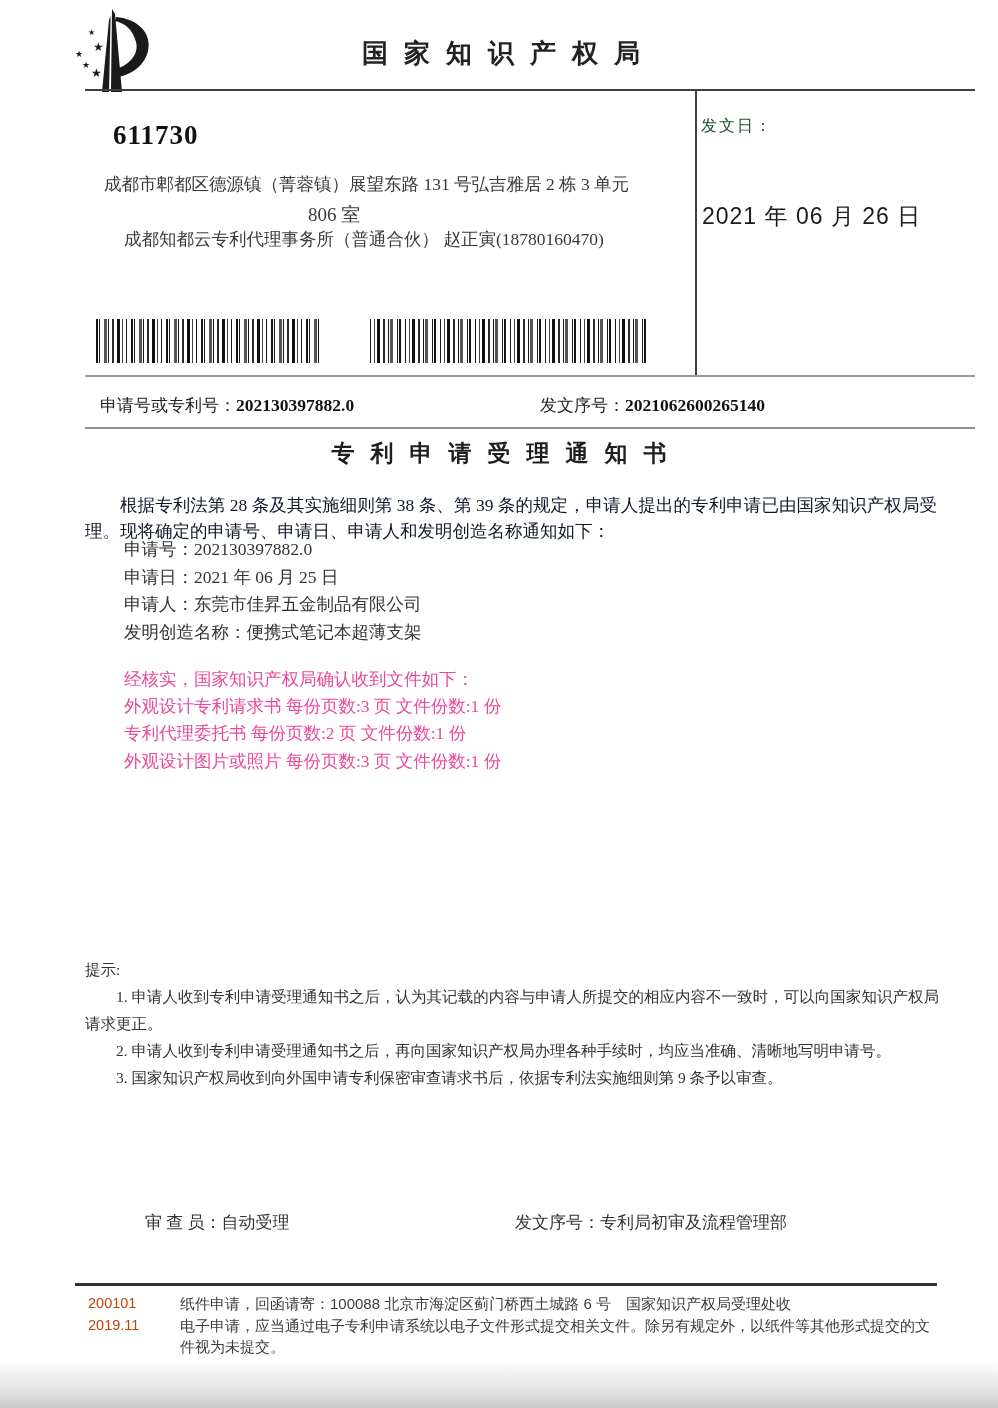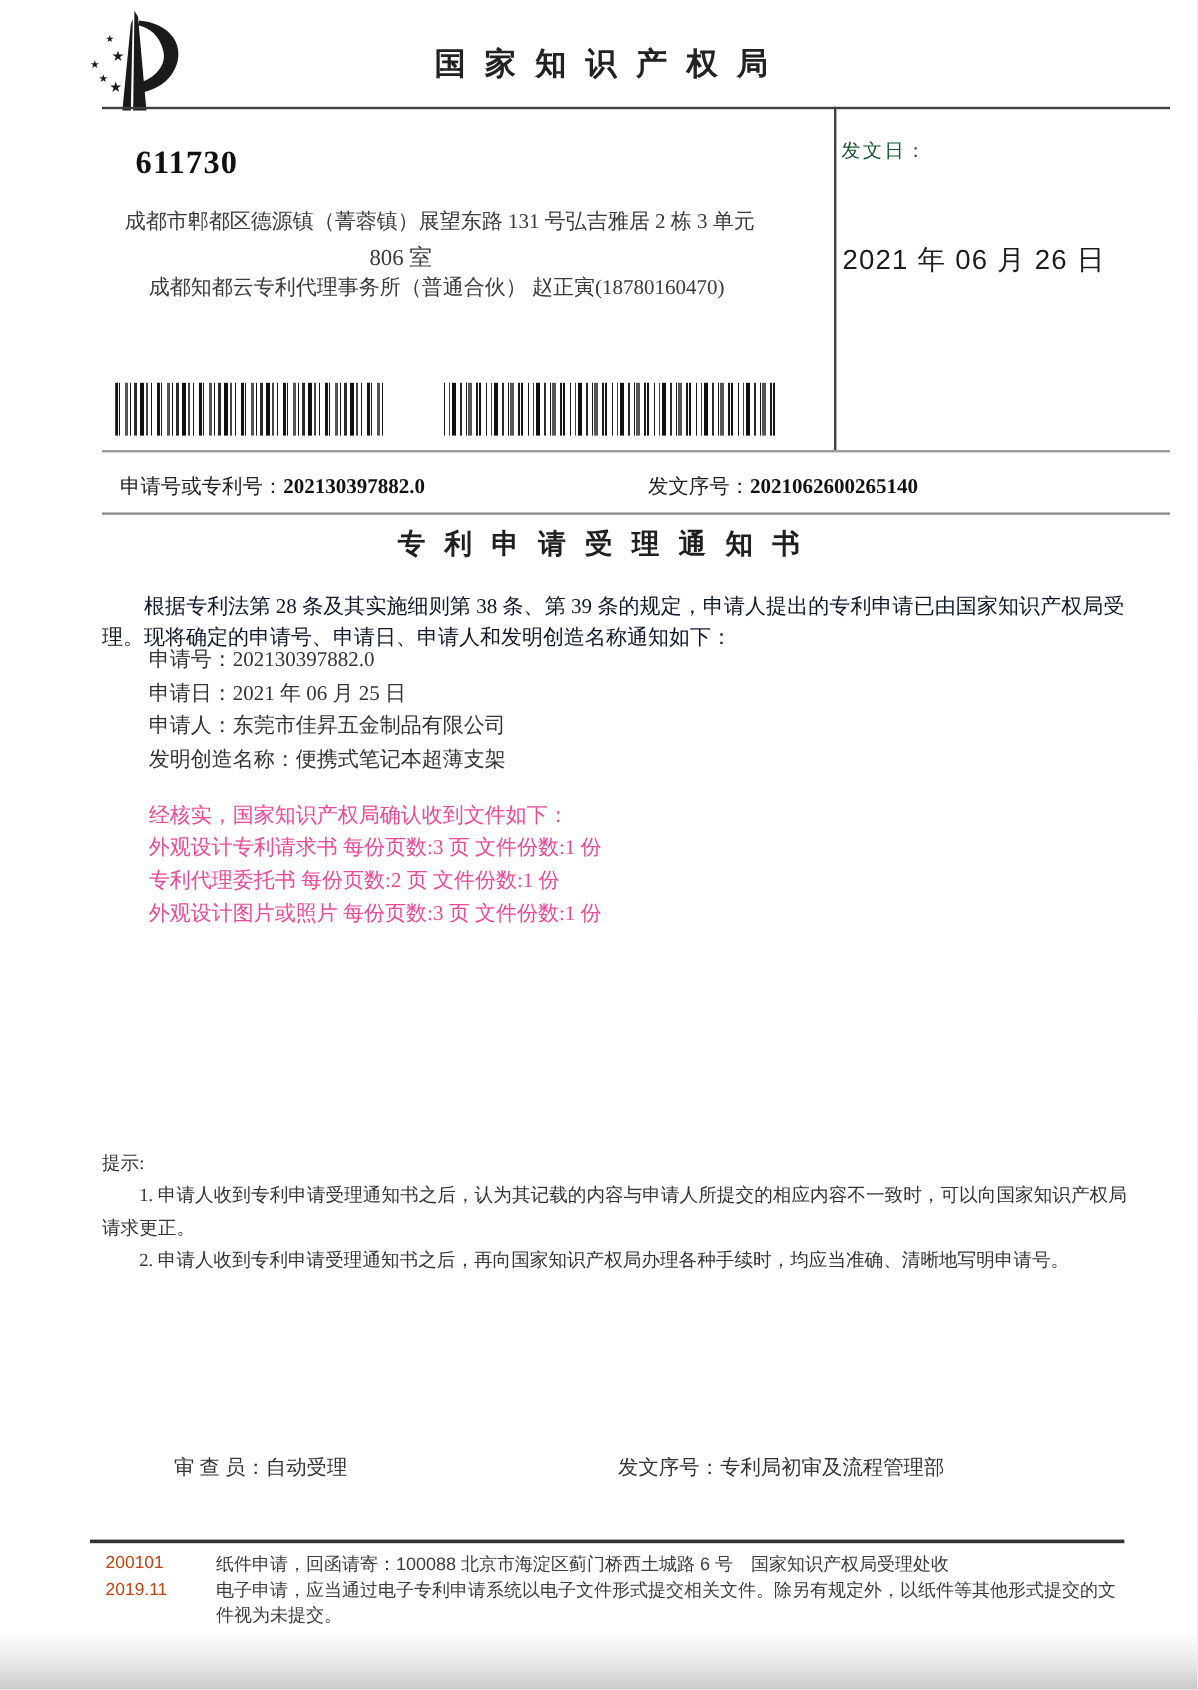--- a/index.html
+++ b/index.html
@@ -150,20 +150,21 @@
     <div>经核实，国家知识产权局确认收到文件如下：</div>
     <div>外观设计专利请求书 每份页数:3 页  文件份数:1 份</div>
     <div>专利代理委托书 每份页数:2 页  文件份数:1 份</div>
     <div>外观设计图片或照片 每份页数:3 页  文件份数:1 份</div>
   </div>
 
   <div class="abs notes">
     <p class="notes-label">提示:</p>
     <p>1. 申请人收到专利申请受理通知书之后，认为其记载的内容与申请人所提交的相应内容不一致时，可以向国家知识产权局请求更正。</p>
     <p>2. 申请人收到专利申请受理通知书之后，再向国家知识产权局办理各种手续时，均应当准确、清晰地写明申请号。</p>
+    <p>3. 国家知识产权局收到向外国申请专利保密审查请求书后，依据专利法实施细则第 9 条予以审查。</p>
   </div>
 
   <div class="abs examiner-name"><span>审 查 员：</span><span>自动受理</span></div>
   <div class="abs examiner-dept"><span>发文序号：</span><span>专利局初审及流程管理部</span></div>
 
   <div class="abs hr-footer"></div>
   <div class="abs footer-codes">
     <div>200101</div>
     <div>2019.11</div>
   </div>

